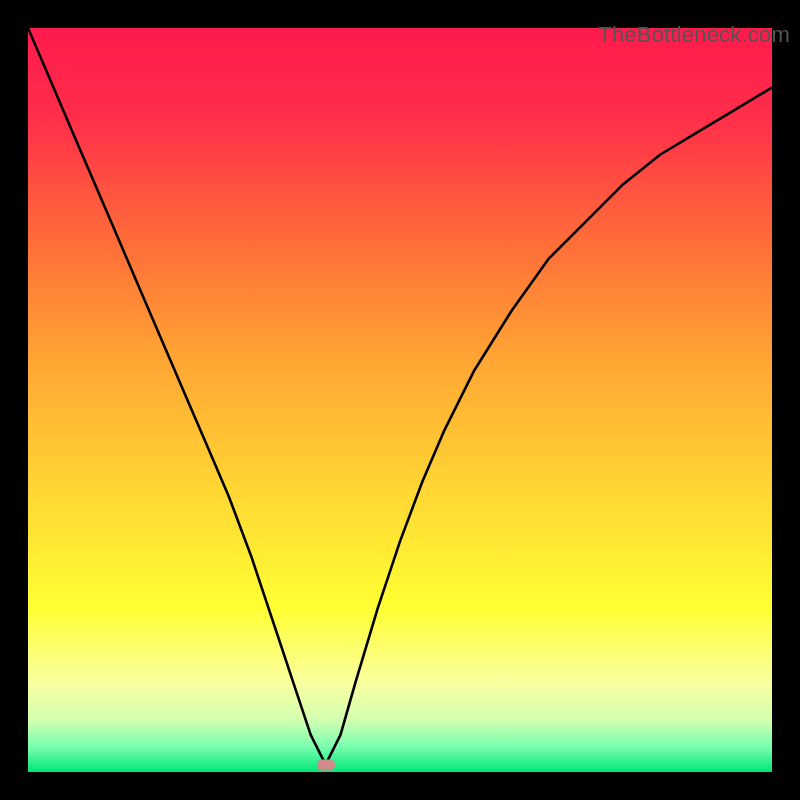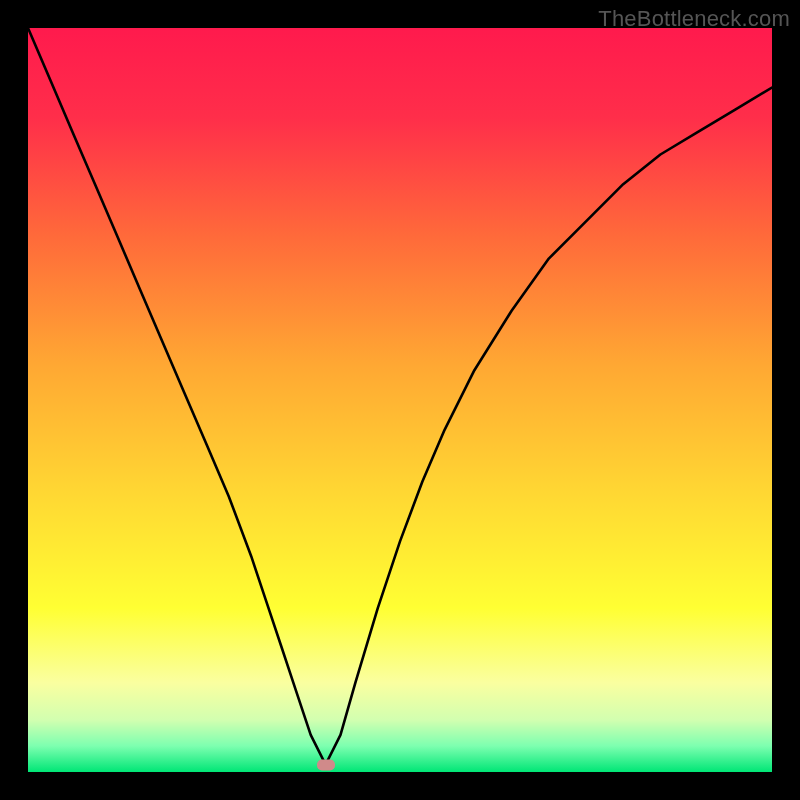--- a/index.html
+++ b/index.html
@@ -12,21 +12,21 @@
     font-family: Arial, Helvetica, sans-serif;
   }
   .frame {
     position: relative;
     width: 800px;
     height: 800px;
     background: #000;
   }
   .watermark {
     position: absolute;
-    top: 6px;
+    top: 22px;
     right: 10px;
     color: #555;
     font-size: 22px;
     font-weight: 500;
     letter-spacing: 0.2px;
     z-index: 10;
   }
   .plot-area {
     position: absolute;
     left: 28px;

